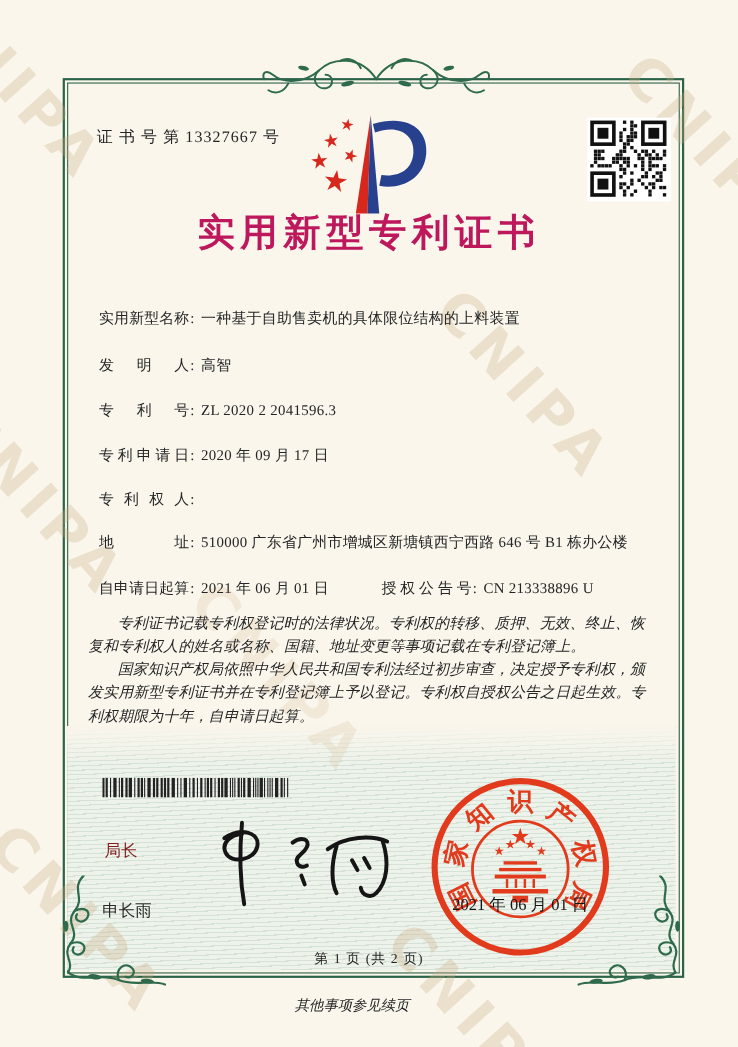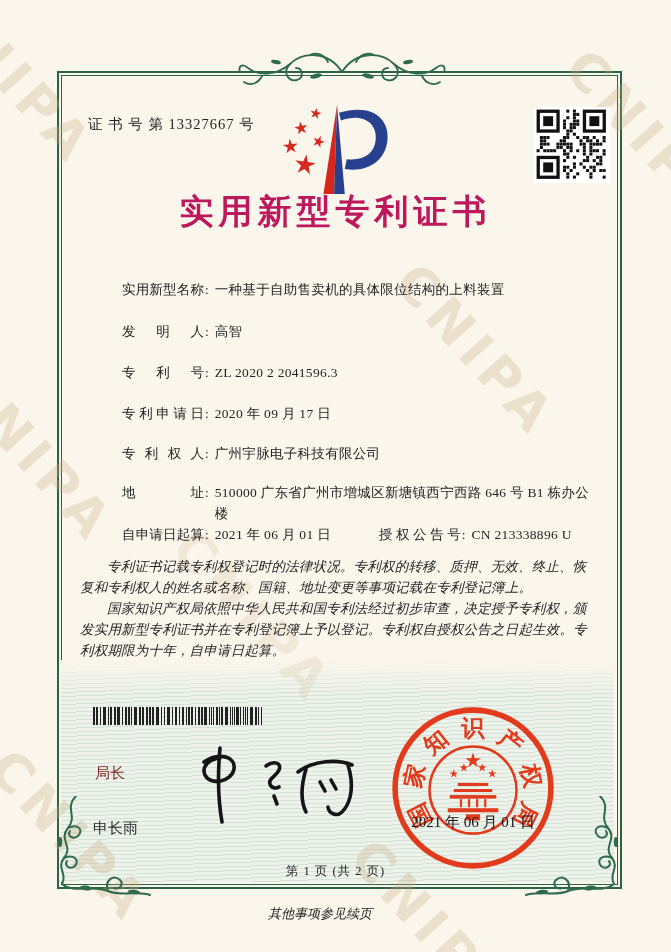--- a/index.html
+++ b/index.html
@@ -29,21 +29,21 @@
   .bl-orn{left:50px;top:796px;}
   .br-orn{left:524px;top:796px;}
   
   .cert-no{position:absolute;left:88px;top:115px;font-size:14.5px;letter-spacing:1px;z-index:4;}
   .logo{position:absolute;left:274px;top:101px;z-index:4;}
   .qr{position:absolute;left:534px;top:107px;z-index:4;background:#fff;}
   .title{position:absolute;left:0;top:189px;width:671px;margin:0;text-align:center;
          font-size:34px;font-weight:700;letter-spacing:5px;color:#be185d;z-index:4;}
   .row{position:absolute;left:90px;width:505px;display:flex;align-items:flex-start;
        font-size:13.5px;line-height:21px;z-index:4;}
-  .lbl{flex:none;width:82px;text-align:justify;text-align-last:justify;margin-left:32px;-moz-text-align-last:justify;}
+  .lbl{flex:none;width:82px;text-align:justify;text-align-last:justify;-moz-text-align-last:justify;}
   .colon{flex:none;margin:0 6px 0 1px;}
   .val{letter-spacing:0.3px;}
   .r0{top:279px}.r1{top:321px}.r2{top:362px}.r3{top:403px}.r4{top:443px}
   .r5{top:482px}.r5 .val{width:404px}
   .r6{top:524px}.r6 .gval1{width:152px;flex:none}.r6 .lbl2{margin-left:12px}
   .legal{position:absolute;left:80px;top:556px;width:514px;font-size:13.5px;line-height:21px;
          font-style:italic;letter-spacing:0.2px;z-index:4;}
   .legal p{margin:0;text-indent:2em;}
   .barcode{position:absolute;left:93px;top:707px;z-index:4;}
   .sig-post{position:absolute;left:95px;top:764px;font-family:"Liberation Sans","DejaVu Sans",sans-serif;
@@ -269,21 +269,20 @@
     <span class="val">ZL 2020 2 2041596.3</span>
   </div>
   <div class="row r3">
     <span class="lbl">专利申请日</span>
       <span class="colon">:</span>
     <span class="val">2020 年 09 月 17 日</span>
   </div>
   <div class="row r4">
     <span class="lbl">专利权人</span>
       <span class="colon">:</span>
-    <span class="val">广州宇脉电子科技有限公司</span>
   </div>
   <div class="row r5">
     <span class="lbl">地址</span>
       <span class="colon">:</span>
     <span class="val">510000 广东省广州市增城区新塘镇西宁西路 646 号 B1 栋办公楼</span>
   </div>
   <div class="row r6">
     <span class="lbl">自申请日起算</span>
       <span class="colon">:</span>
     <span class="val gval1">2021 年 06 月 01 日</span>

